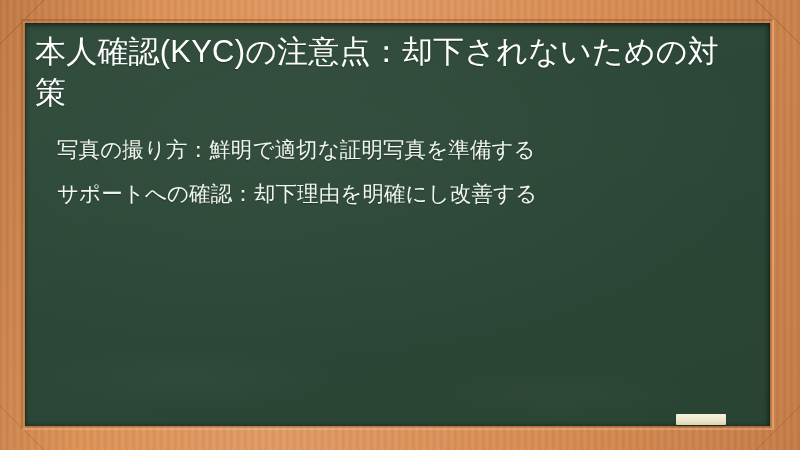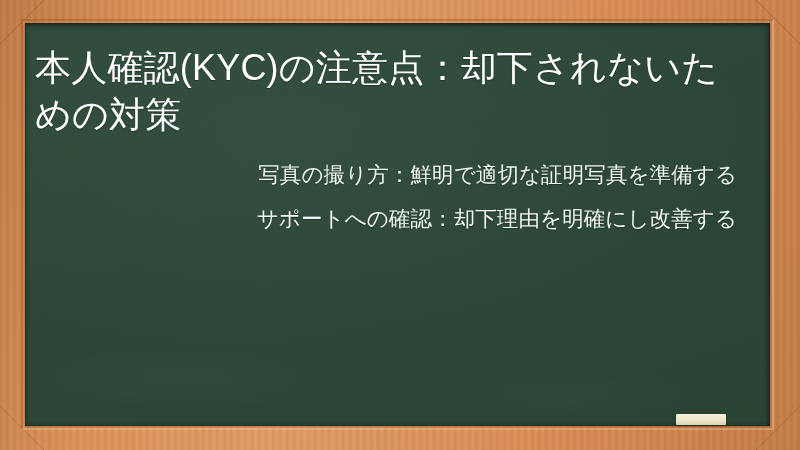--- a/index.html
+++ b/index.html
@@ -83,45 +83,44 @@
 
   .board-inner {
     position: relative;
     z-index: 2;
     padding: 9px 22px 0 10px;
   }
 
   
   .title {
     color: #ffffff;
-    font-size: 36px;
+    font-size: 31px;
     line-height: 1.31;
     font-weight: 400;
     letter-spacing: 0.2px;
     text-shadow: 0 1px 1px rgba(0,0,0,0.30);
-    margin: 12px 0 0 0;
+    margin: 0 0 0 0;
     white-space: pre-wrap;
     max-width: 700px;
   }
 
   
   .points {
     margin: 22px 0 0 22px;
     padding: 0;
     list-style: none;
   }
   .point {
     color: #f2f7f3;
     font-size: 21.5px;
     line-height: 1.42;
     letter-spacing: 0.1px;
     text-shadow: 0 1px 1px rgba(0,0,0,0.28);
     margin-bottom: 13px;
     max-width: 680px;
-    text-align: right;
   }
   .point:last-child { margin-bottom: 1px; }
 
   
   .chalk {
     position: absolute;
     left: 676px;
     top: 414px;
     width: 50px;
     height: 11px;

